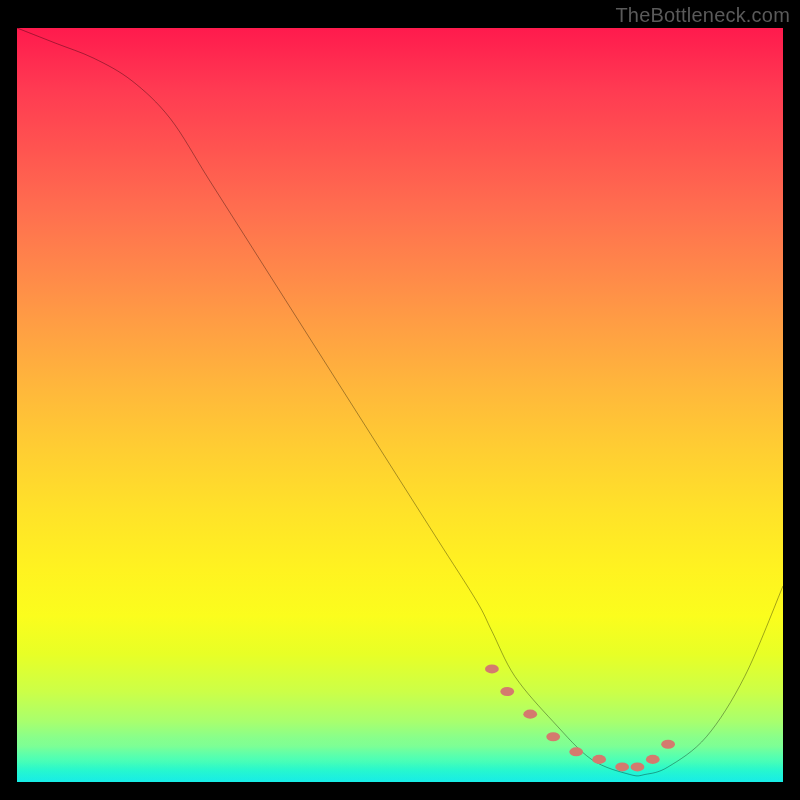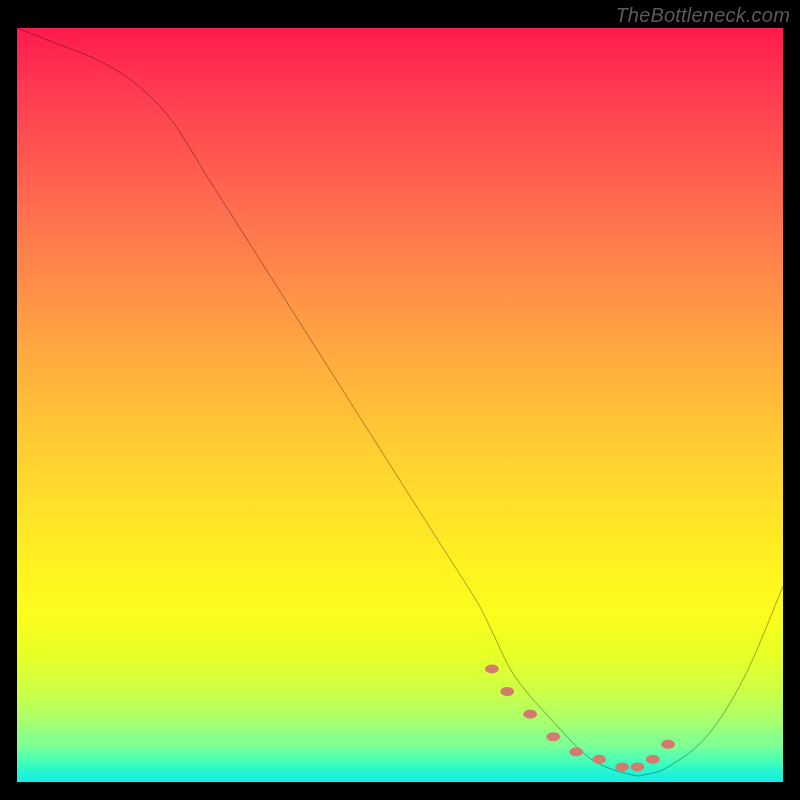--- a/index.html
+++ b/index.html
@@ -8,21 +8,20 @@
     width: 800px;
     height: 800px;
     background: #000;
     overflow: hidden;
     font-family: Arial, Helvetica, sans-serif;
   }
   .stage {
     position: relative;
     width: 800px;
     height: 800px;
-    font-style: italic;
   }
   .watermark {
     position: absolute;
     top: 4px;
     right: 10px;
     color: #5a5a5a;
     font-size: 20px;
     font-weight: 500;
     letter-spacing: 0.2px;
     z-index: 50;

